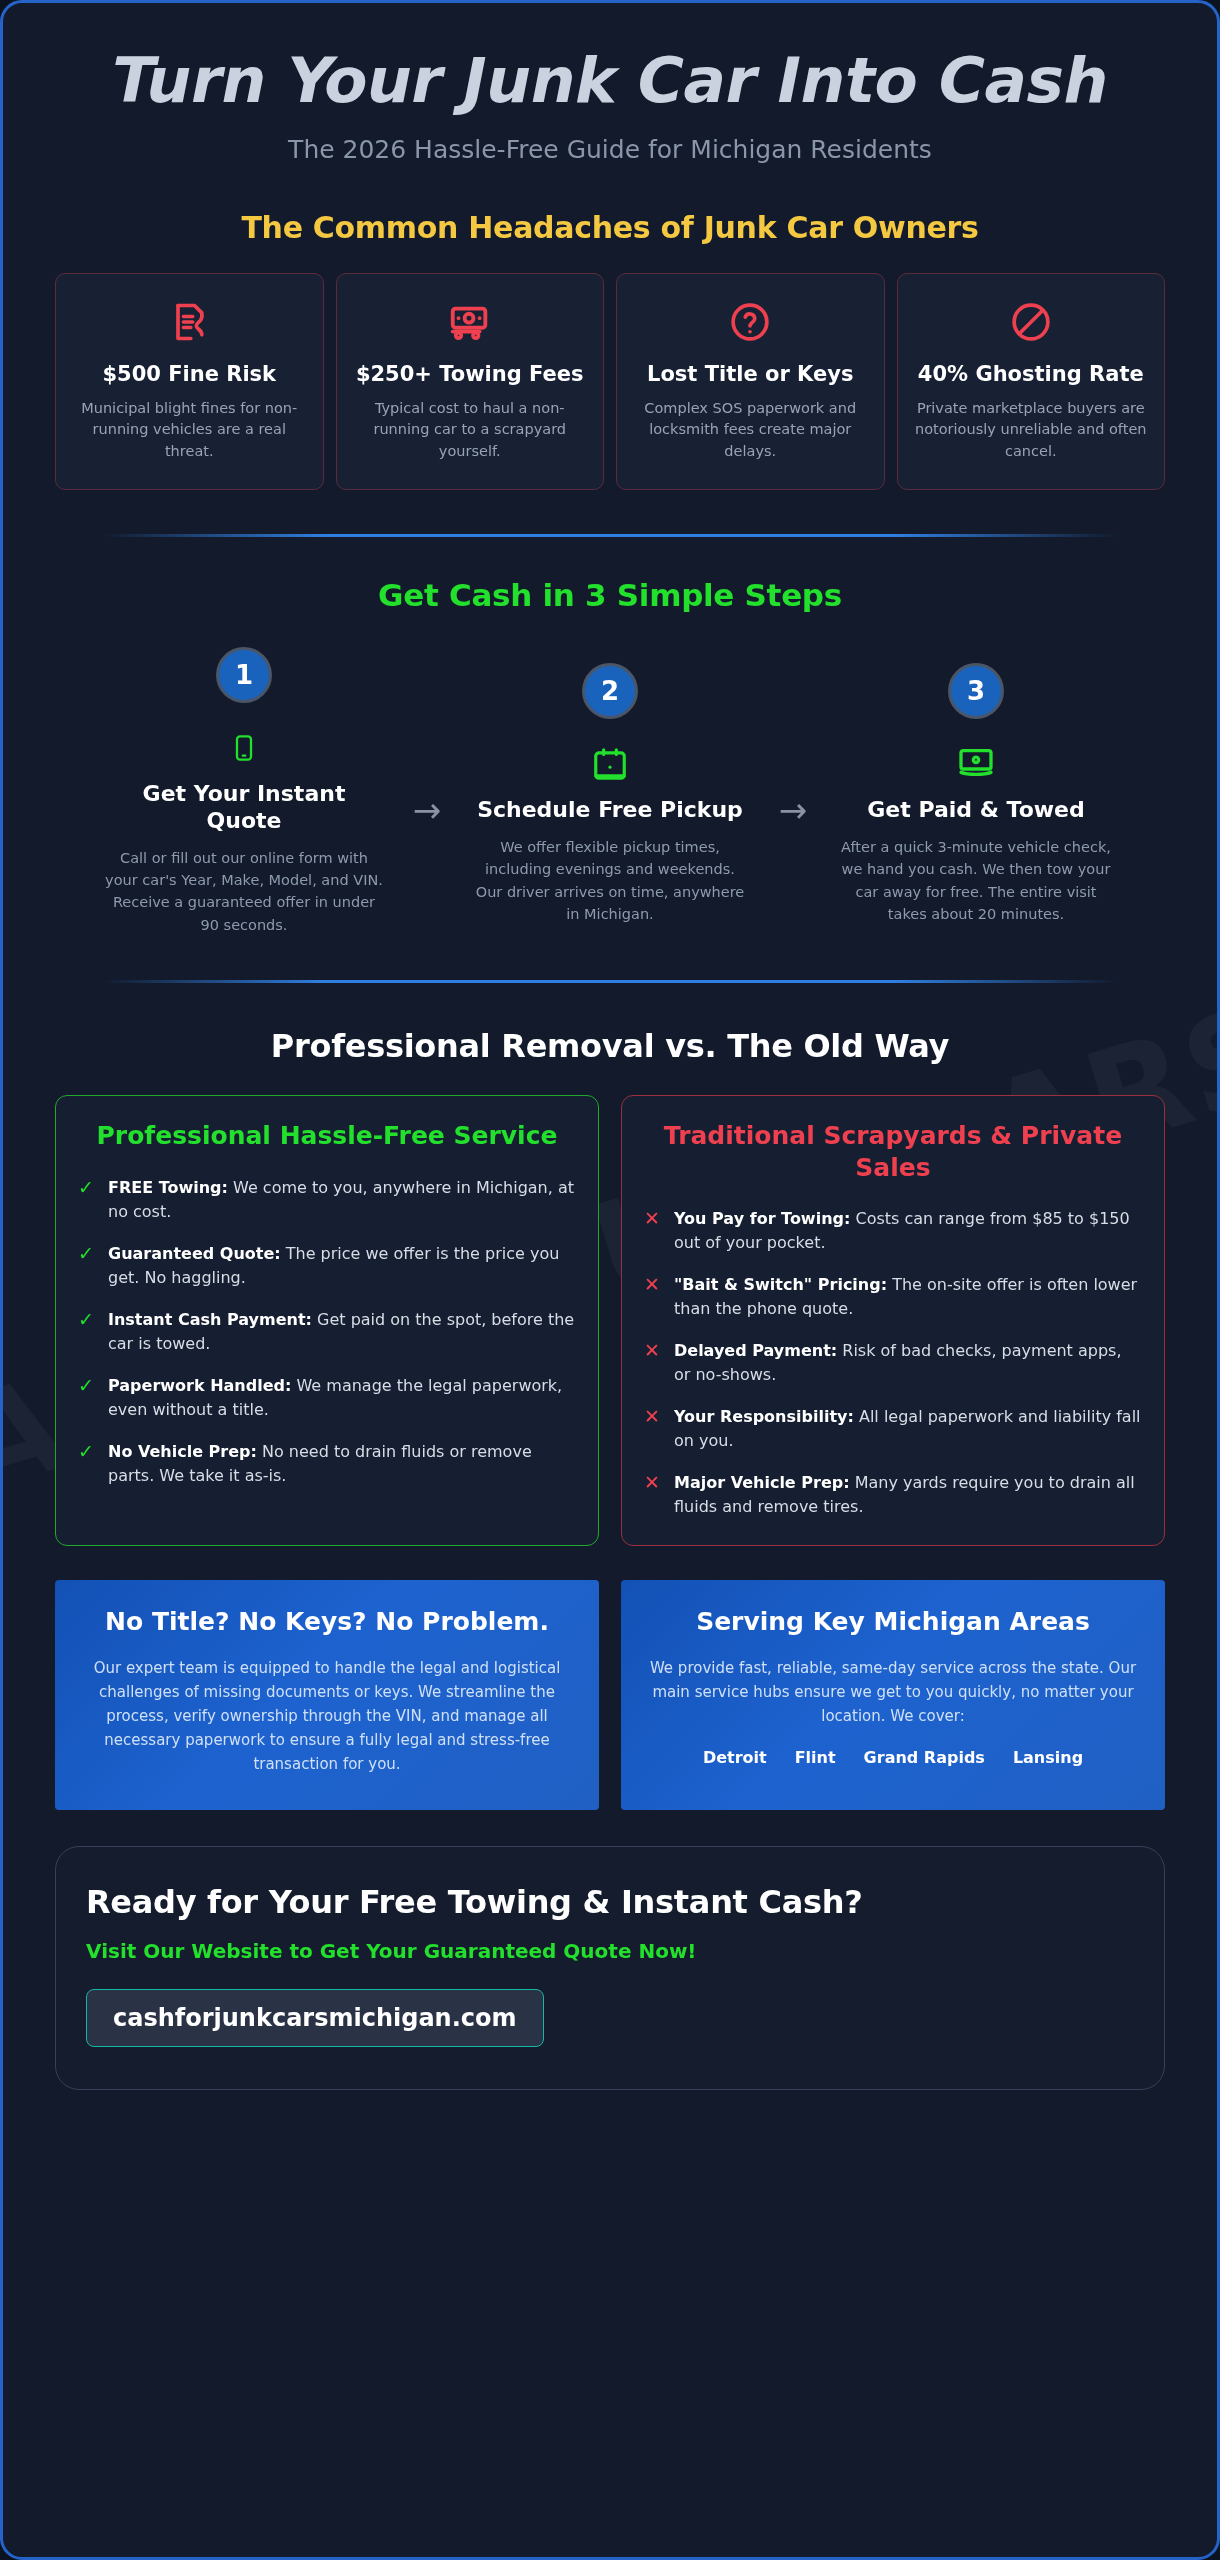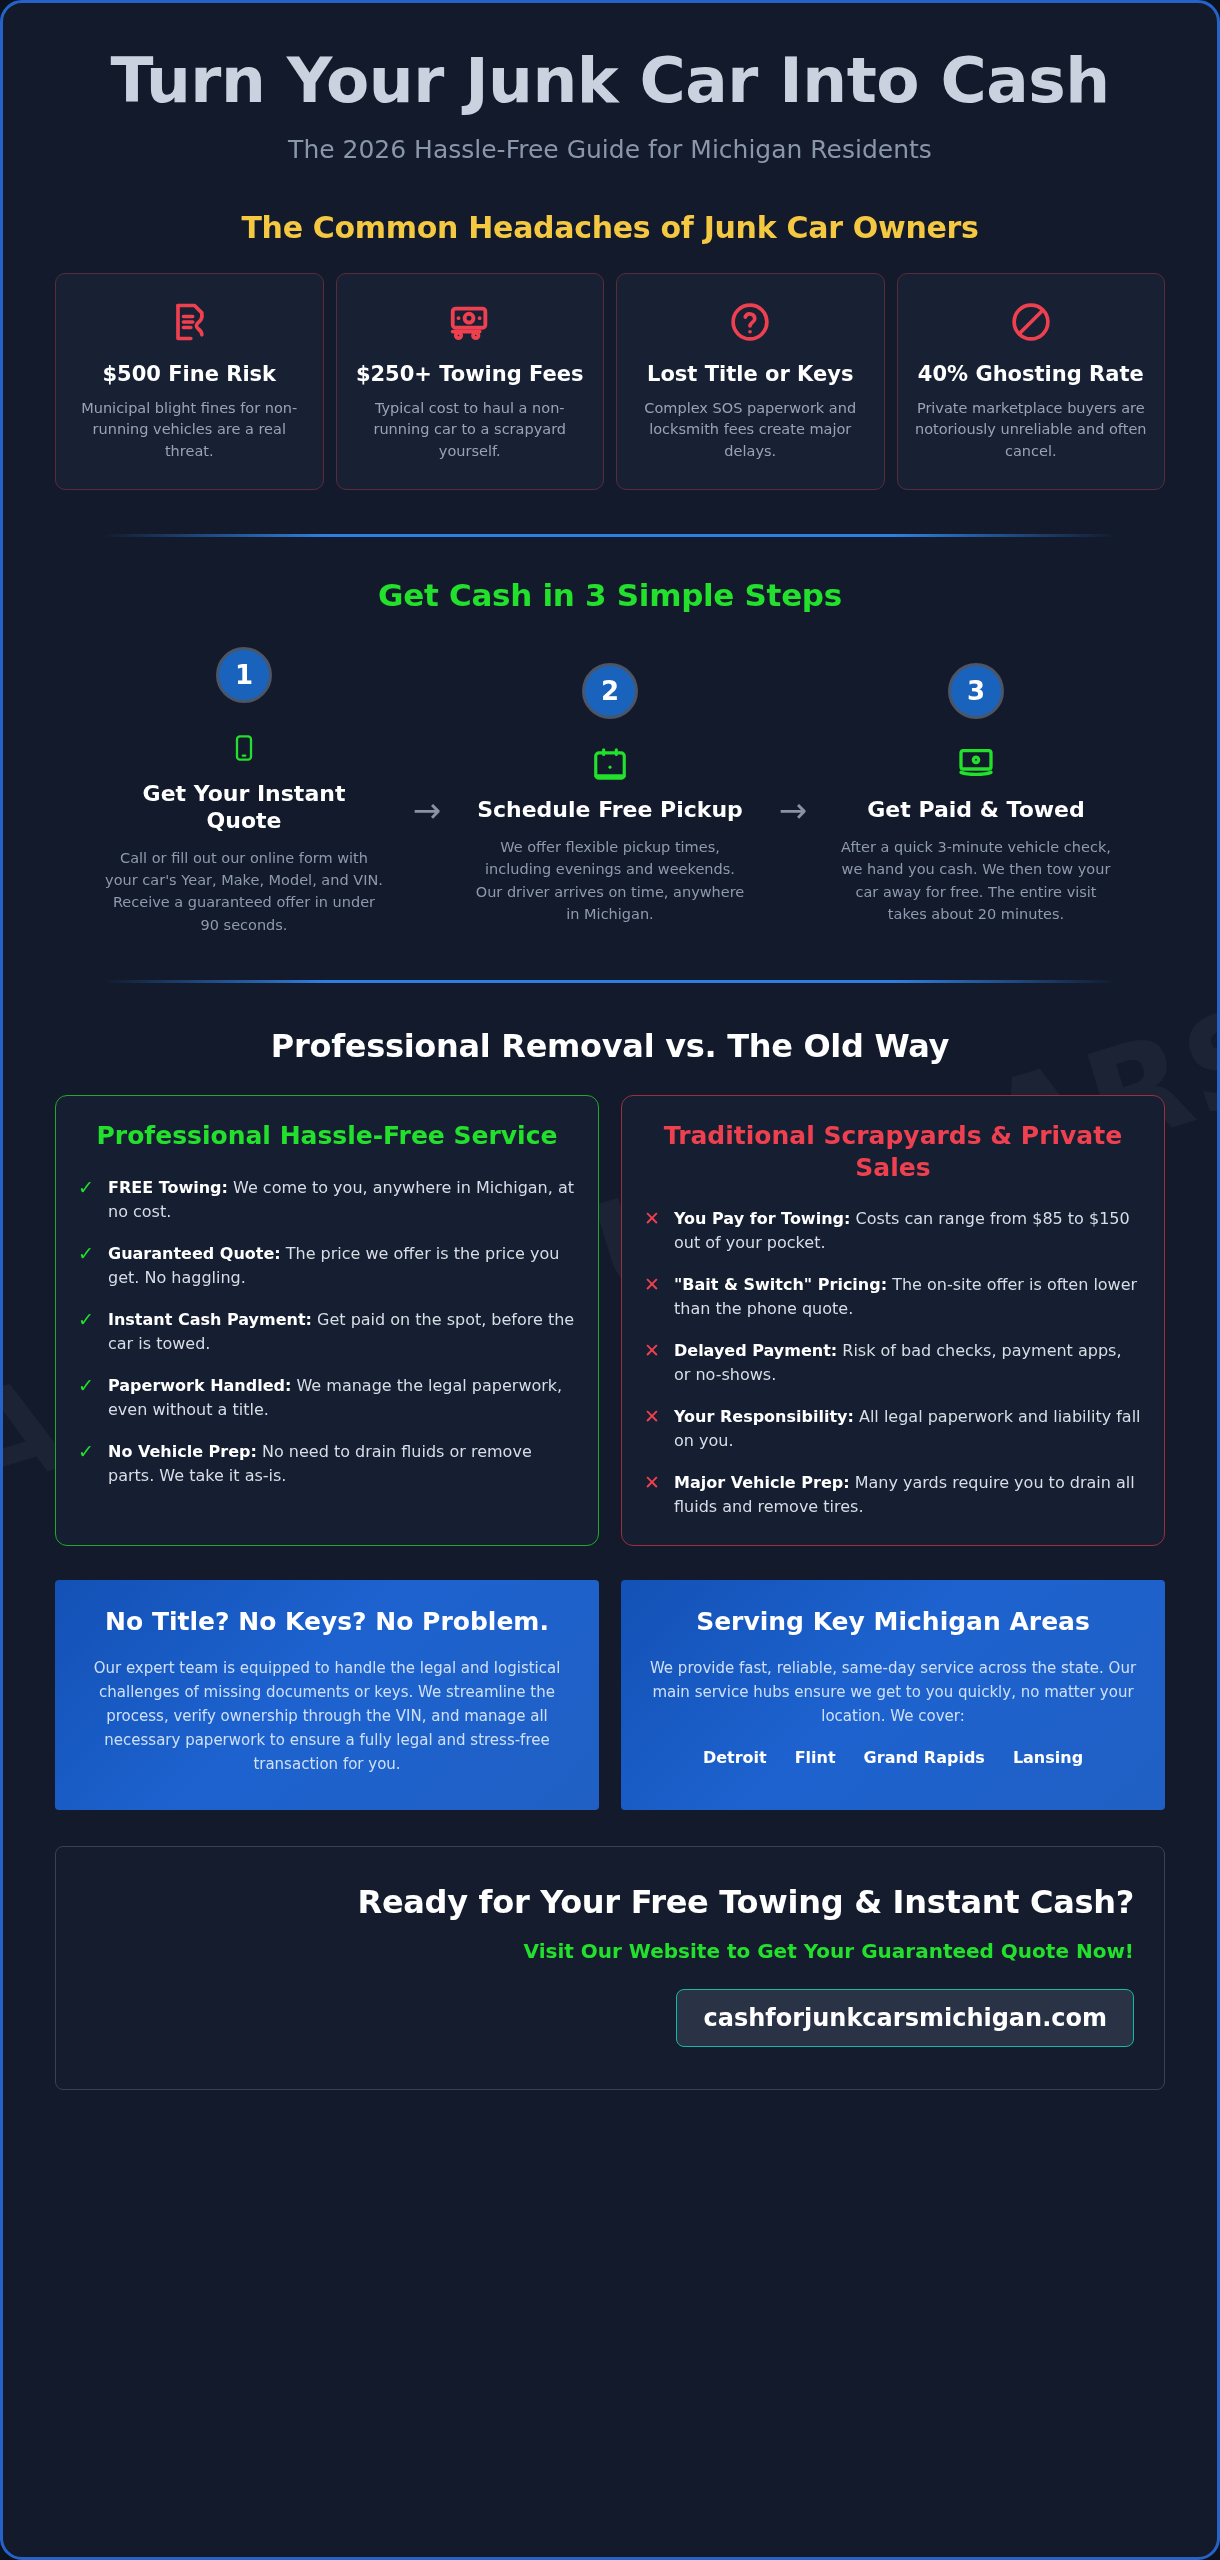--- a/index.html
+++ b/index.html
@@ -40,20 +40,21 @@
 
   
   .hero-title {
     text-align: center;
     font-size: 63px;
     line-height: 1.08;
     font-weight: 800;
     color: #c9d2de;
     letter-spacing: -0.5px;
     padding: 18px 40px 0 40px;
+    font-style: italic;
   }
   .hero-sub {
     text-align: center;
     font-size: 25px;
     color: #8a97ab;
     margin-top: 20px;
     font-weight: 400;
   }
 
   
@@ -168,24 +169,24 @@
   }
   .bcard-title { color: #fff; font-weight: 800; font-size: 25px; line-height: 1.25; margin-bottom: 18px; }
   .bcard-desc { color: #cfe0f7; font-size: 15px; line-height: 1.6; }
   .areas { margin-top: 20px; display: flex; justify-content: center; gap: 28px; flex-wrap: wrap; }
   .area { color: #ffffff; font-weight: 800; font-size: 16px; }
 
   
   .cta {
     margin-top: 36px;
     border: 1px solid #36415a;
-    border-radius: 8px;
+    border-radius: 24px;
     background: #141c2d;
     padding: 36px 30px 42px 30px;
-    text-align: right;
+    text-align: left;
   }
   .cta-title { color: #ffffff; font-weight: 800; font-size: 32px; letter-spacing: -0.3px; }
   .cta-sub { color: #22e02c; font-weight: 800; font-size: 20px; margin-top: 18px; }
   .cta-url {
     display: inline-block;
     margin-top: 26px;
     background: #2a3346;
     border: 1px solid #14b8a6;
     border-radius: 8px;
     padding: 14px 26px;

